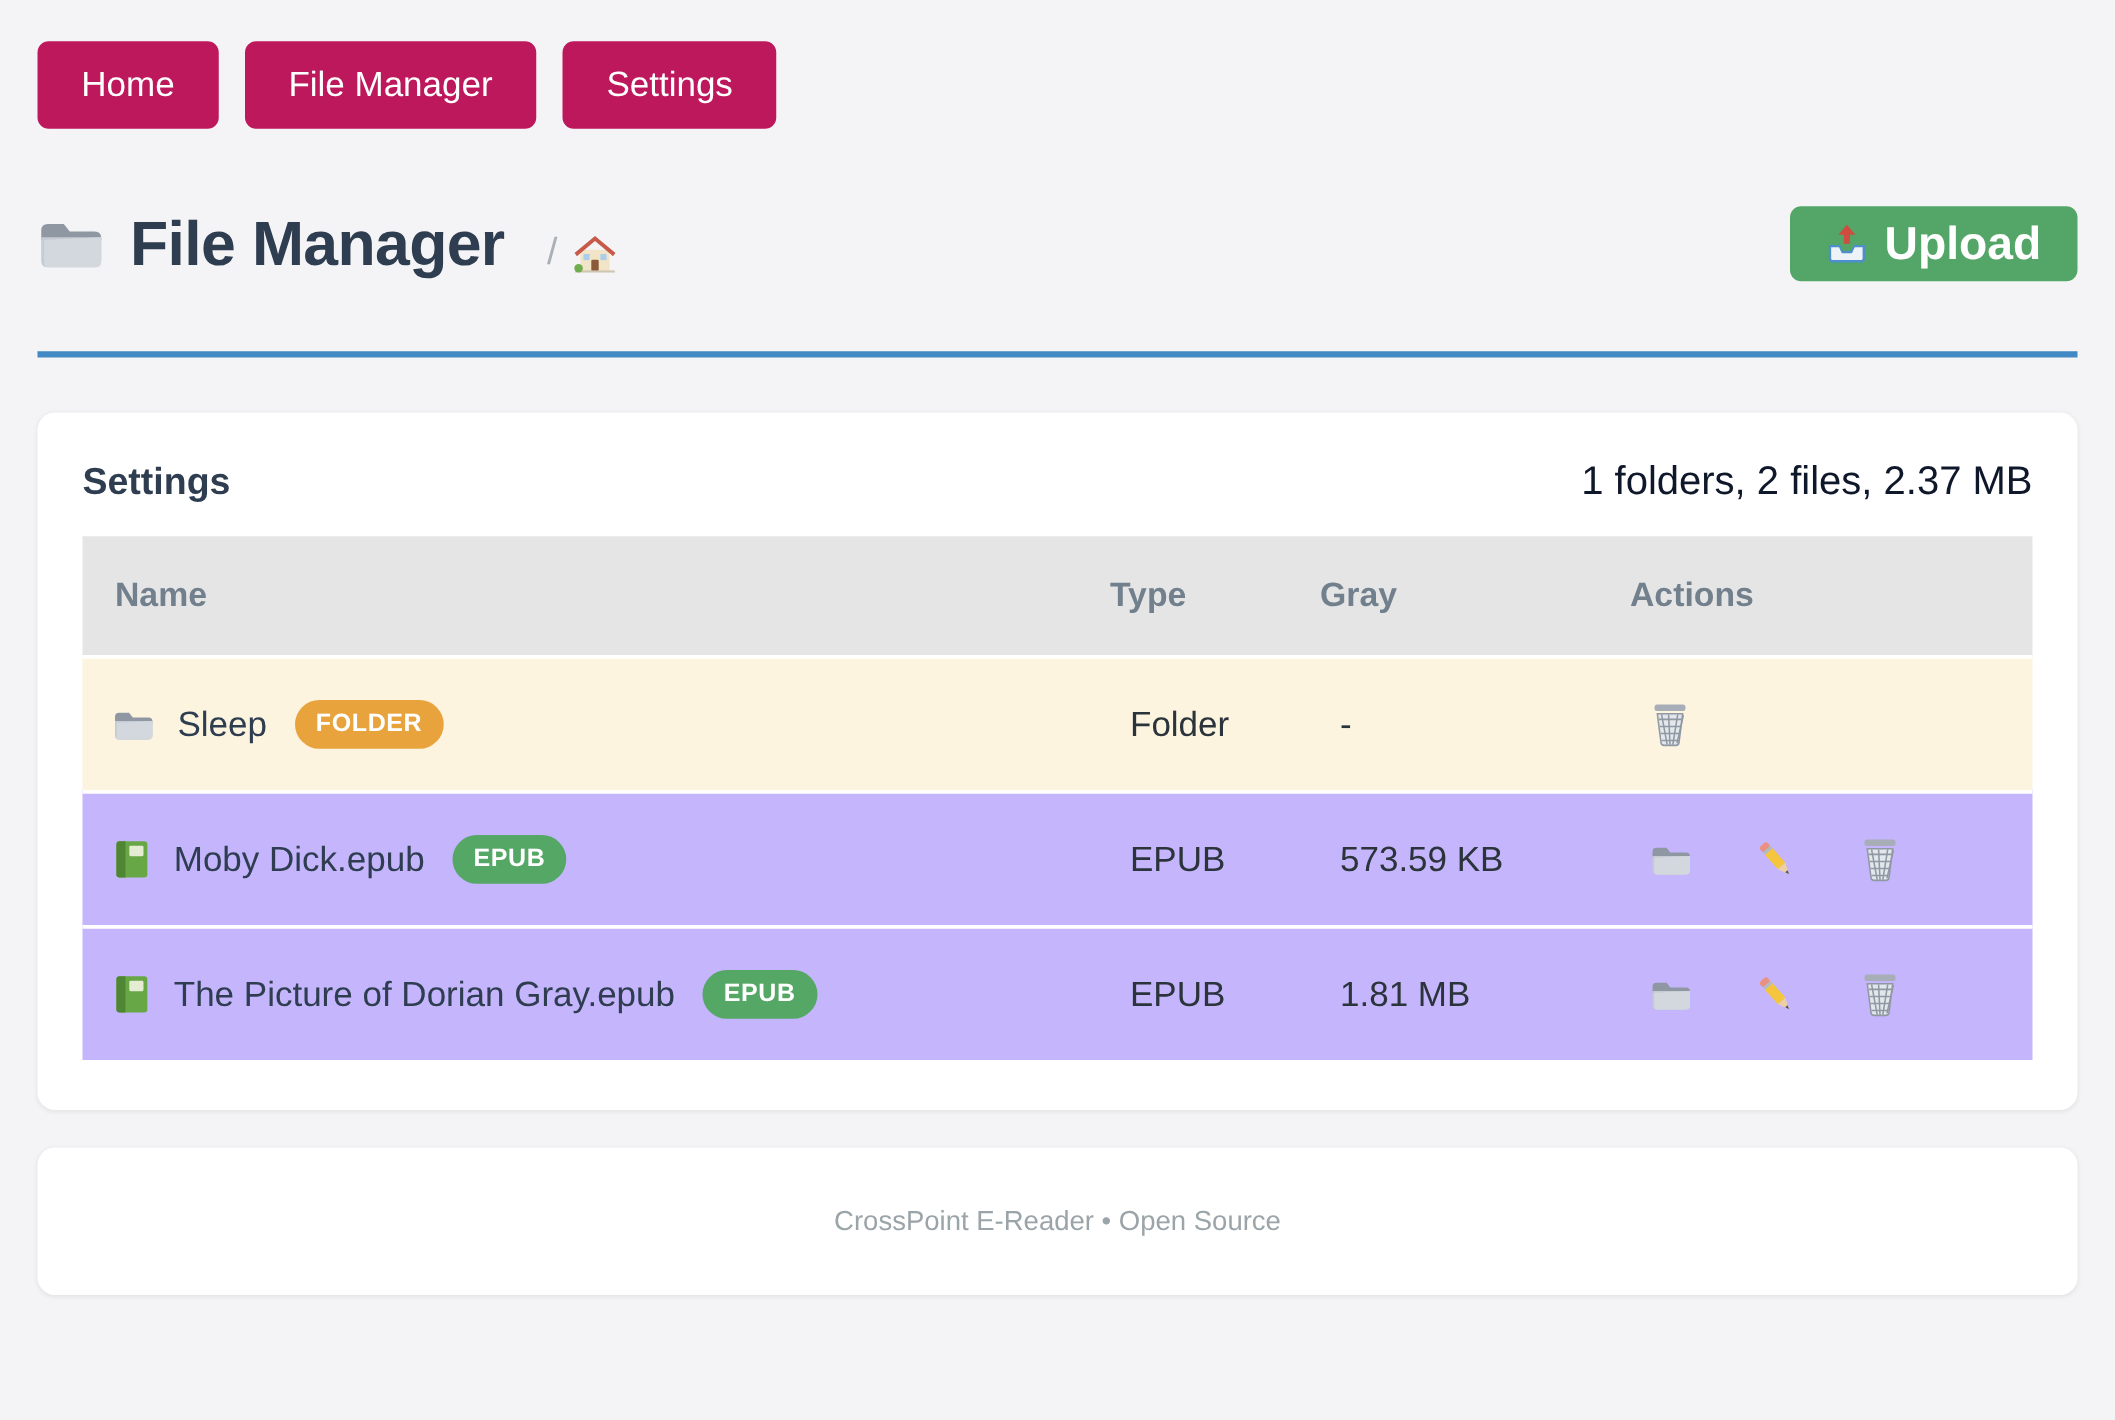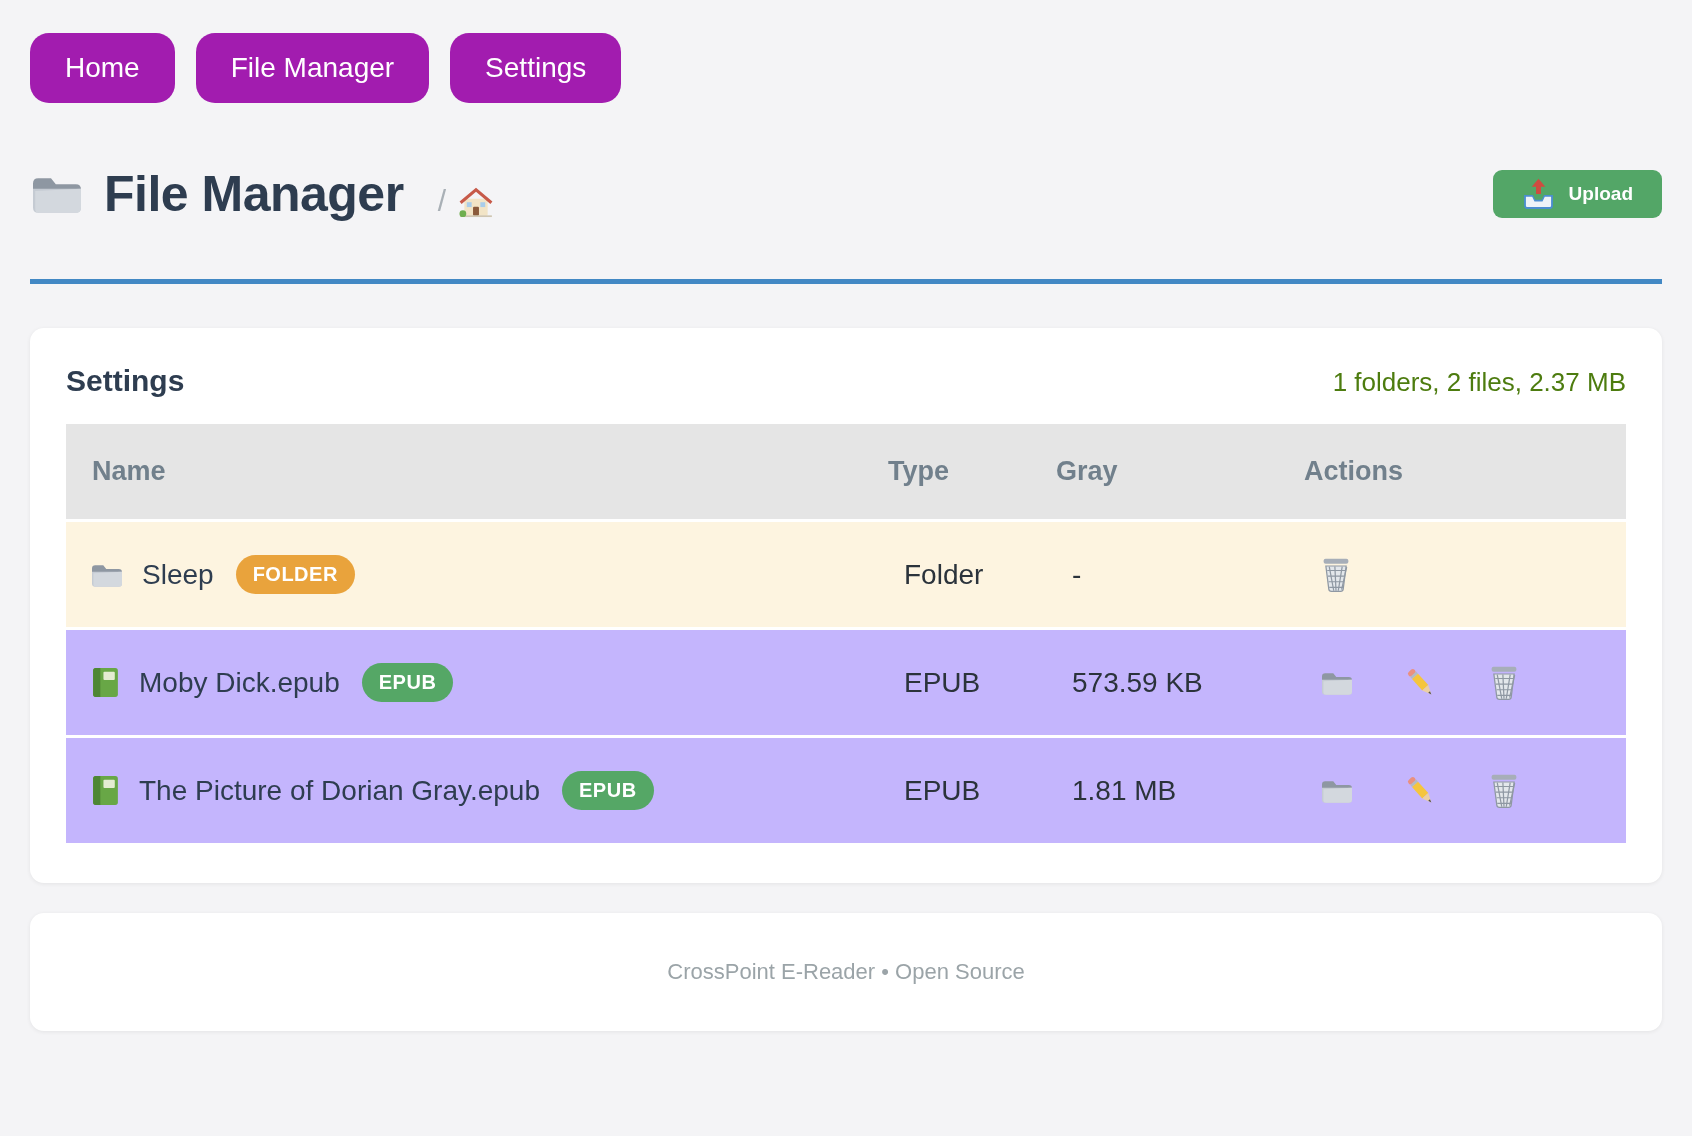--- a/index.html
+++ b/index.html
@@ -7,49 +7,49 @@
   body {
     width: 1692px; height: 1136px;
     background: #f4f4f6;
     font-family: "Liberation Sans", "DejaVu Sans", sans-serif;
     color: #2e3d50;
     overflow: hidden;
   }
   
   .top-nav { display: flex; gap: 21px; padding: 33px 30px 0 30px; }
   .nav-btn {
-    background: #a21caf; color: #fff; border: none; border-radius: 19px;
+    background: #be185d; color: #fff; border: none; border-radius: 9px;
     height: 70px; padding: 0 35px; font-size: 28px; cursor: pointer;
     font-family: inherit;
     text-align: center;
   }
   
   .page-header { display: flex; align-items: center; margin: 62px 30px 0 30px; }
   .title-wrap { display: flex; align-items: center; }
   .title-wrap h1 { font-size: 50px; font-weight: bold; margin: 0 0 0 20px; color: #2e3d50; letter-spacing: -0.5px; }
   .crumb-sep { color: #a9b0b6; font-size: 30px; margin: 14px 0 0 34px; }
   .crumb-home { margin: 16px 0 0 12px; cursor: pointer; }
   .header-actions { margin-left: auto; display: flex; gap: 20px; }
   .btn {
     display: flex; align-items: center; gap: 14px; border: none; cursor: pointer;
-    height: 48px; padding: 0 29px; border-radius: 9px;
-    color: #fff; font-size: 19px; font-weight: bold; font-family: inherit;
+    height: 60px; padding: 0 29px; border-radius: 9px;
+    color: #fff; font-size: 37px; font-weight: bold; font-family: inherit;
   }
   .btn-upload { background: #53a667; }
   .btn-newfolder { background: #e9a33c; }
   
   .divider { height: 5px; background: #4288c4; margin: 56px 30px 0 30px; }
   
   .card {
     background: #fff; border-radius: 14px; margin: 44px 30px 0 30px;
     padding: 36px 36px 40px 36px; box-shadow: 0 1px 4px rgba(0,0,0,0.07);
   }
   .card-head { display: flex; align-items: baseline; }
   .card-head h2 { margin: 0; font-size: 30px; font-weight: bold; color: #2e3d50; }
-  .summary { margin-left: auto; font-size: 26px; color: #4d7c0f; }
+  .summary { margin-left: auto; font-size: 32px; color: #0f172a; }
   table { width: 100%; border-collapse: separate; border-spacing: 0; margin-top: 26px; }
   thead th {
     background: #e5e5e5; color: #71808c; text-align: left;
     font-size: 27px; font-weight: bold; padding: 32px 0;
   }
   thead th:first-child { padding-left: 26px; }
   tbody td { padding: 33px 16px; font-size: 28px; color: #2b333b; }
   tbody tr td { border-top: 3px solid #fff; }
   tr.row-folder td { background: #fdf4e0; }
   tr.row-epub td { background: #c4b5fd; }

